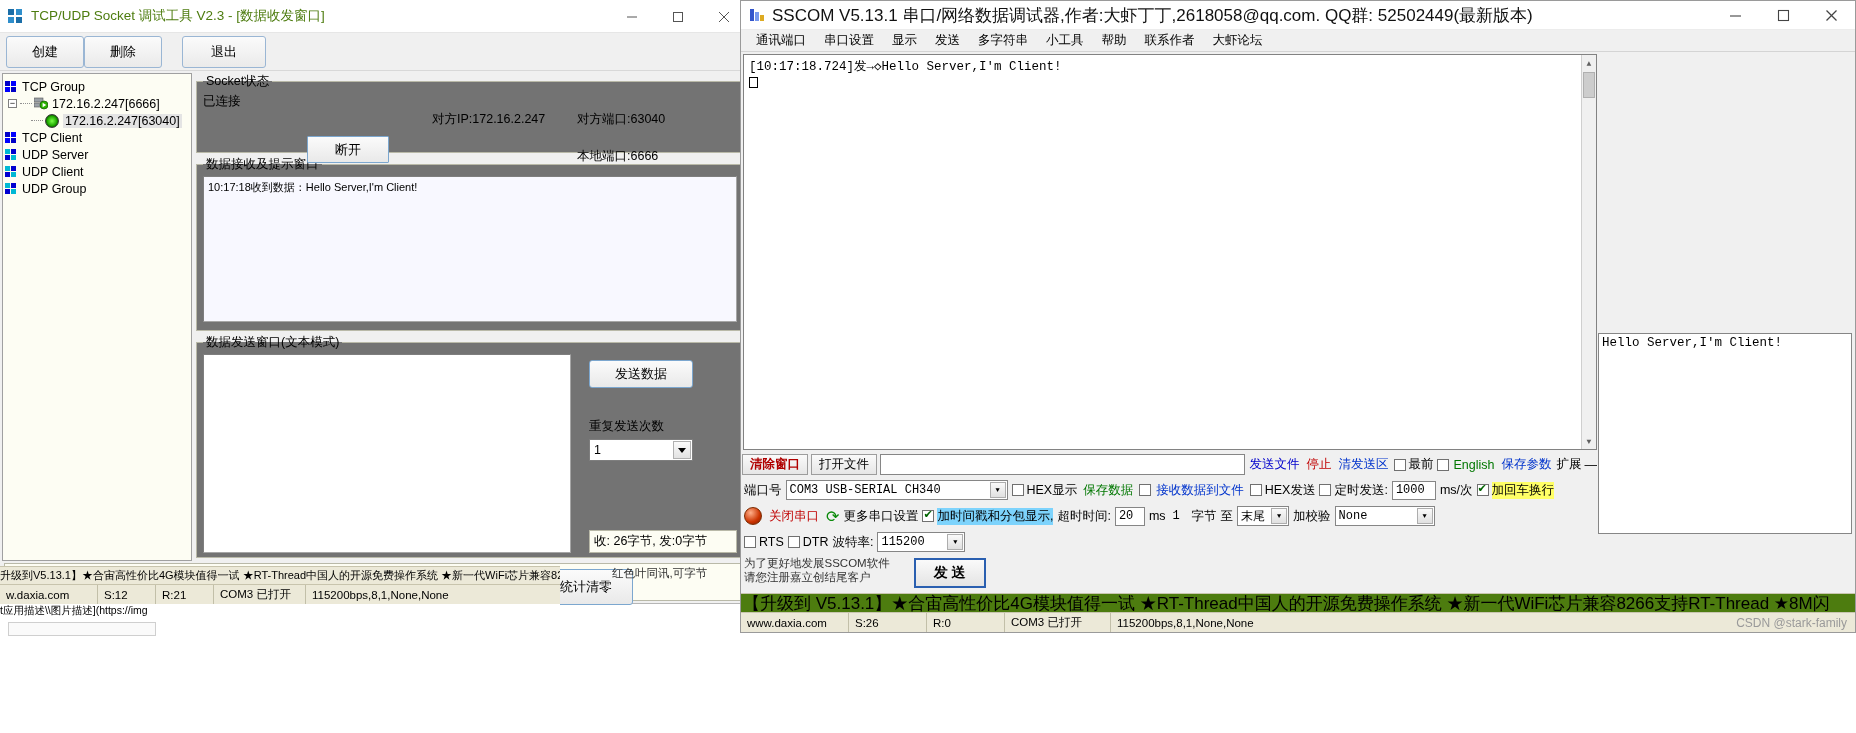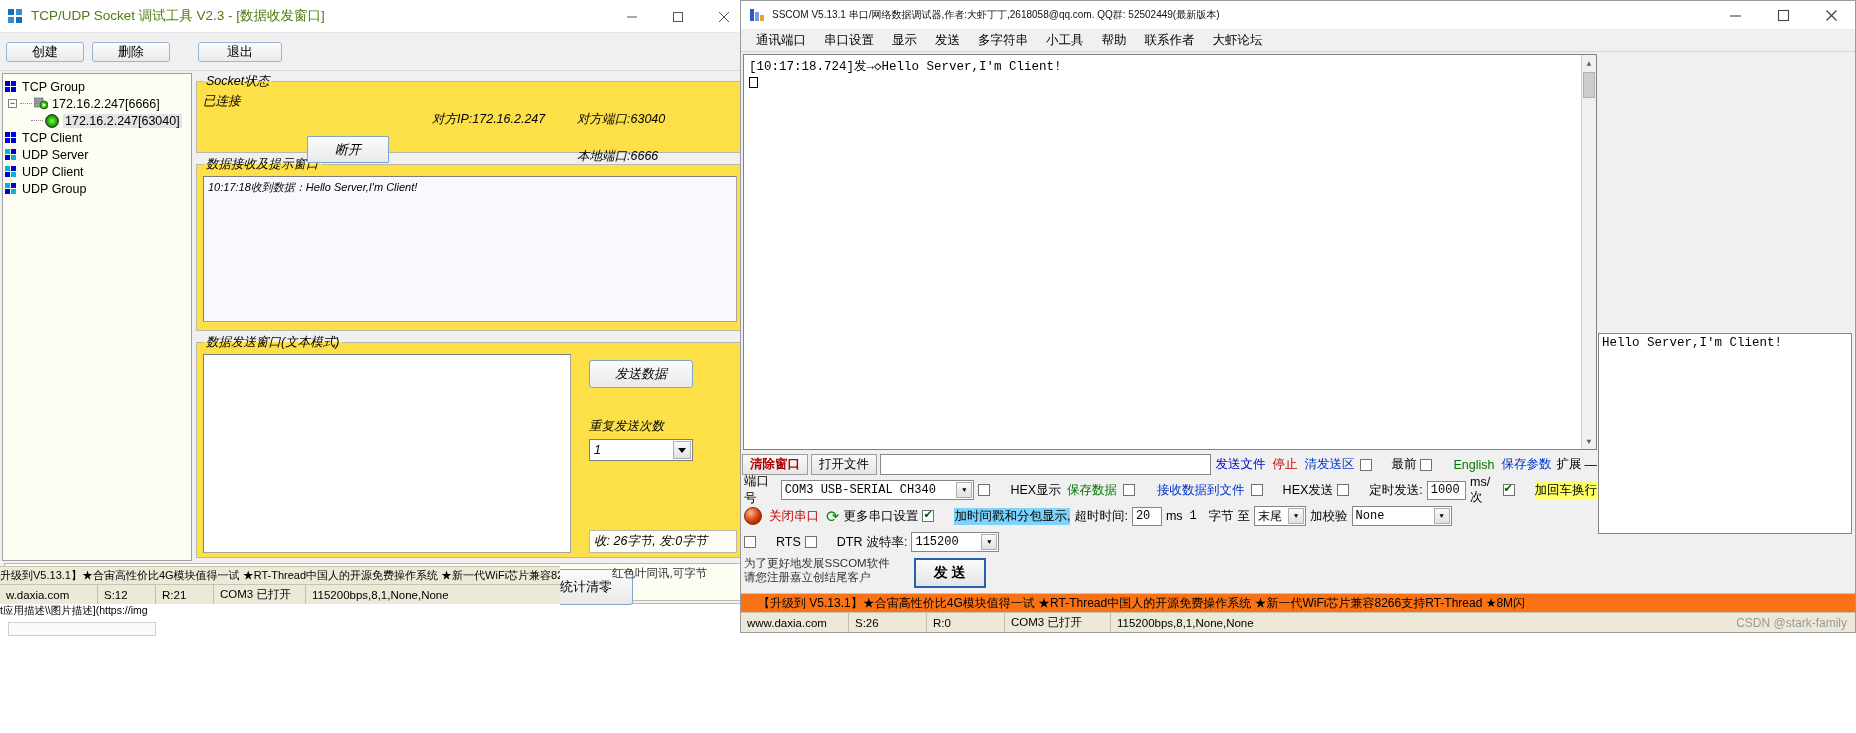--- a/index.html
+++ b/index.html
@@ -39,21 +39,21 @@
   .left-ctrl-grp { position:absolute; right:0; top:0; height:33px; display:flex; }
   .left-ctrl { width:46px; height:33px; display:flex; align-items:center; justify-content:center;
                font-size:13px; color:#444; }
   .left-ctrl svg { display:block; }
 
   #left-toolbar {
     height:38px; background:#f0f0f0; display:flex; align-items:center;
     padding:0 6px; gap:0px; border-bottom:1px solid #d8d8d8;
   }
   .tb-btn {
-    height:20px; min-width:78px; margin-right:8px;
+    height:32px; min-width:78px; 
     background:linear-gradient(#fbfbfb,#eaeaea);
     border:1px solid #9ab6d4; border-radius:3px;
     font-size:13px; color:#000; display:flex;
     align-items:center; justify-content:center;
     font-family:"Liberation Sans", sans-serif;
   }
   .tb-btn.wide { min-width:84px; margin-left:20px; }
 
   #left-body { flex:1; display:flex; background:#f0f0f0; overflow:hidden; }
 
@@ -80,22 +80,21 @@
   .dot-icon{width:14px;height:14px;margin-right:4px;flex:0 0 auto;border-radius:50%;
             background:radial-gradient(circle at 50% 50%, #7bff4a 0%, #1fa800 55%, #0a5a00 75%, #555 85%);
             border:1px solid #3a3a3a;}
   .sel-label{background:#e4e4e4;padding:0 2px;}
   .dashline{ width:12px; border-top:1px dotted #909090; margin-right:2px; flex:0 0 auto;}
 
   
   #content { flex:1; padding:2px 3px 2px 4px; display:flex; flex-direction:column; overflow:hidden; }
   fieldset.grp {
     border:1px solid #b9b9a8; margin:0 0 3px 0; padding:3px 6px 6px 6px;
-    background:#fde047;
-    font-style:italic;
+    background:#737373;
   }
   fieldset.grp > legend { font-size:12.5px; padding:0 3px; color:#000; }
 
   #sock-status { height:80px; position:relative; }
   .ss-connected { font-size:12.5px; }
   .ss-ip { position:absolute; left:235px; top:21px; font-size:12.5px; white-space:nowrap;}
   .ss-port { position:absolute; left:380px; top:21px; font-size:12.5px; white-space:nowrap;}
   .ss-lport { position:absolute; left:380px; top:58px; font-size:12.5px; white-space:nowrap;}
   .disc-btn {
     position:absolute; left:110px; top:46px;
@@ -181,21 +180,21 @@
   #win-right{
     position:absolute; left:740px; top:0; width:1116px; height:633px;
     background:#f0f0f0; border:1px solid #9a9a9a;
     display:flex; flex-direction:column;
   }
   #r-titlebar{
     height:29px; background:#ffffff; display:flex; align-items:center;
     padding-left:8px; position:relative; border-bottom:1px solid #ececec;
   }
   #r-logo{ width:16px;height:16px;margin-right:7px;position:relative;flex:0 0 auto;}
-  #r-title{ font-size:10px; color:#111; white-space:nowrap; }
+  #r-title{ font-size:17px; color:#111; white-space:nowrap; }
   .r-ctrl-grp{ position:absolute; right:0; top:0; display:flex; height:29px; }
   .r-ctrl{ width:48px; height:29px; display:flex;align-items:center;justify-content:center;color:#444; }
 
   #r-menubar{
     height:22px; background:#f0f0f0; display:flex; align-items:center;
     padding-left:6px; font-size:12.5px; border-bottom:1px solid #d4d4d4;
   }
   #r-menubar span{ padding:0 9px; white-space:nowrap; }
 
   #r-main{ flex:1; display:flex; min-height:0; padding:1px; }
@@ -227,21 +226,21 @@
   }
   .rbtn.red{ color:#b00000; font-weight:bold; }
   .txtfield{
     height:21px; background:#fff; border:1px solid #868686; flex:1;
     min-width:0; padding-left:3px; display:flex; align-items:center; font-size:12px;
   }
   .lnk{ color:#0000cc; text-decoration:none; white-space:nowrap; padding:0 2px; font-size:12.5px;}
   .lnk.red{ color:#c00000; }
   .lnk.blue{ color:#0033cc; }
   .lnk.green{ color:#007700; }
-  .chk{ display:flex; align-items:center; white-space:nowrap; font-size:12.5px;gap:17px; }
+  .chk{ display:flex; align-items:center; white-space:nowrap; font-size:12.5px; }
   .chk .box{ width:12px;height:12px;border:1px solid #707070;background:#fff;margin-right:3px;flex:0 0 auto;
              position:relative; }
   .chk .box.on:after{ content:"✔"; position:absolute; left:0px; top:-3px; font-size:11px; color:#006400; }
 
   #r-rowB{ height:24px; display:flex; align-items:center; margin:0 1px 2px 2px; gap:4px; font-size:12.5px;}
   #r-rowC{ height:24px; display:flex; align-items:center; margin:0 1px 2px 2px; gap:4px; font-size:12.5px;}
   #r-rowD{ height:24px; display:flex; align-items:center; margin:0 1px 2px 2px; gap:4px; font-size:12.5px;}
 
   .selbox{
     height:20px; background:#fff; border:1px solid #868686; display:flex;
@@ -272,22 +271,22 @@
   }
   .refresh{ color:#0a8a0a; font-size:16px; }
   #sendbtn{
     width:72px;height:30px;margin:2px 0 0 24px;
     background:linear-gradient(#fafafa,#e4e4e4); border:2px solid #2a5fb0;
     display:flex;align-items:center;justify-content:center; font-size:14px; font-weight:bold;
   }
   .promo{ font-size:11.5px; color:#333; line-height:14px; }
 
   #r-adbar{
-    height:19px; background:#f97316; font-size:12px; display:flex; align-items:center;
-    white-space:nowrap; overflow:hidden; border-top:1px solid #c9c6b0; padding-left:17px;
+    height:19px; background:#4d7c0f; font-size:17px; display:flex; align-items:center;
+    white-space:nowrap; overflow:hidden; border-top:1px solid #c9c6b0; padding-left:2px;
   }
   #r-statusbar{
     height:20px; background:#ece9d8; font-size:11.5px; display:flex; align-items:center;
     border-top:1px solid #c9c6b0; overflow:hidden; white-space:nowrap; position:relative;
   }
   #r-statusbar .cell{ padding:0 6px; height:100%; display:flex; align-items:center;
                       border-right:1px solid #c2bfa8;}
   #r-watermark{ position:absolute; right:8px; top:3px; font-size:12px; color:#9a9a9a;}
 </style>
 </head>

